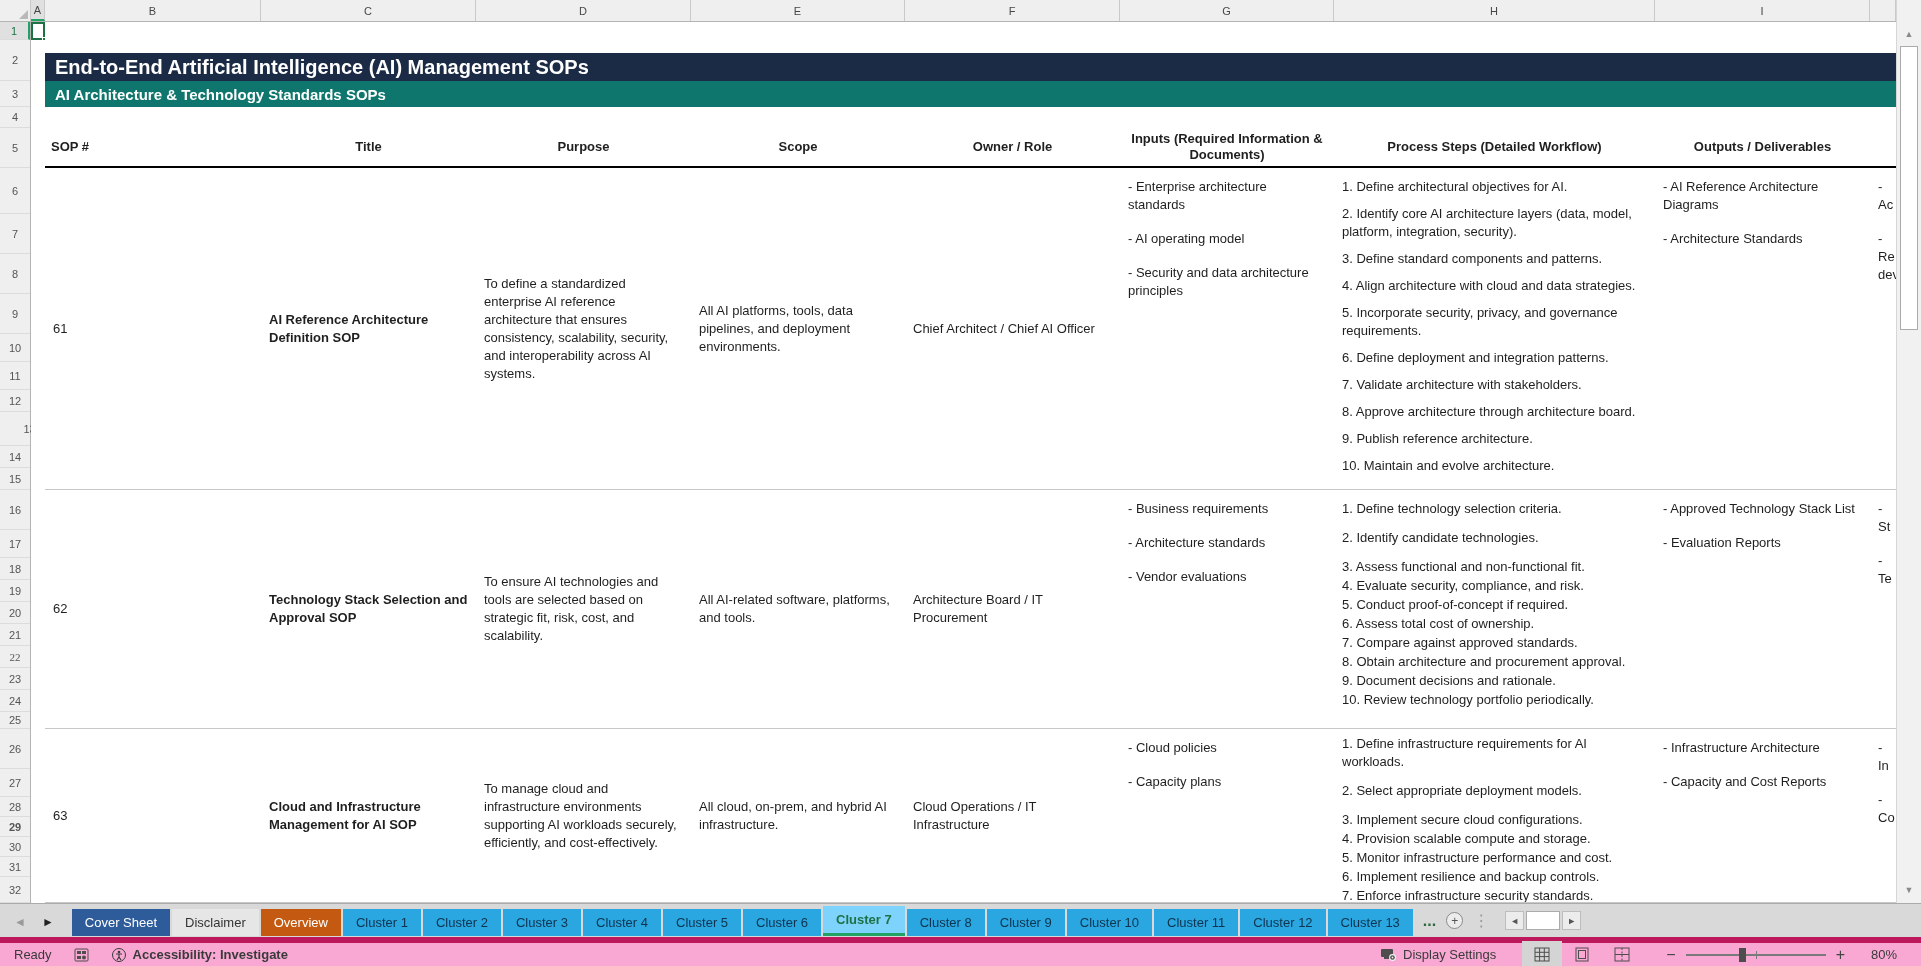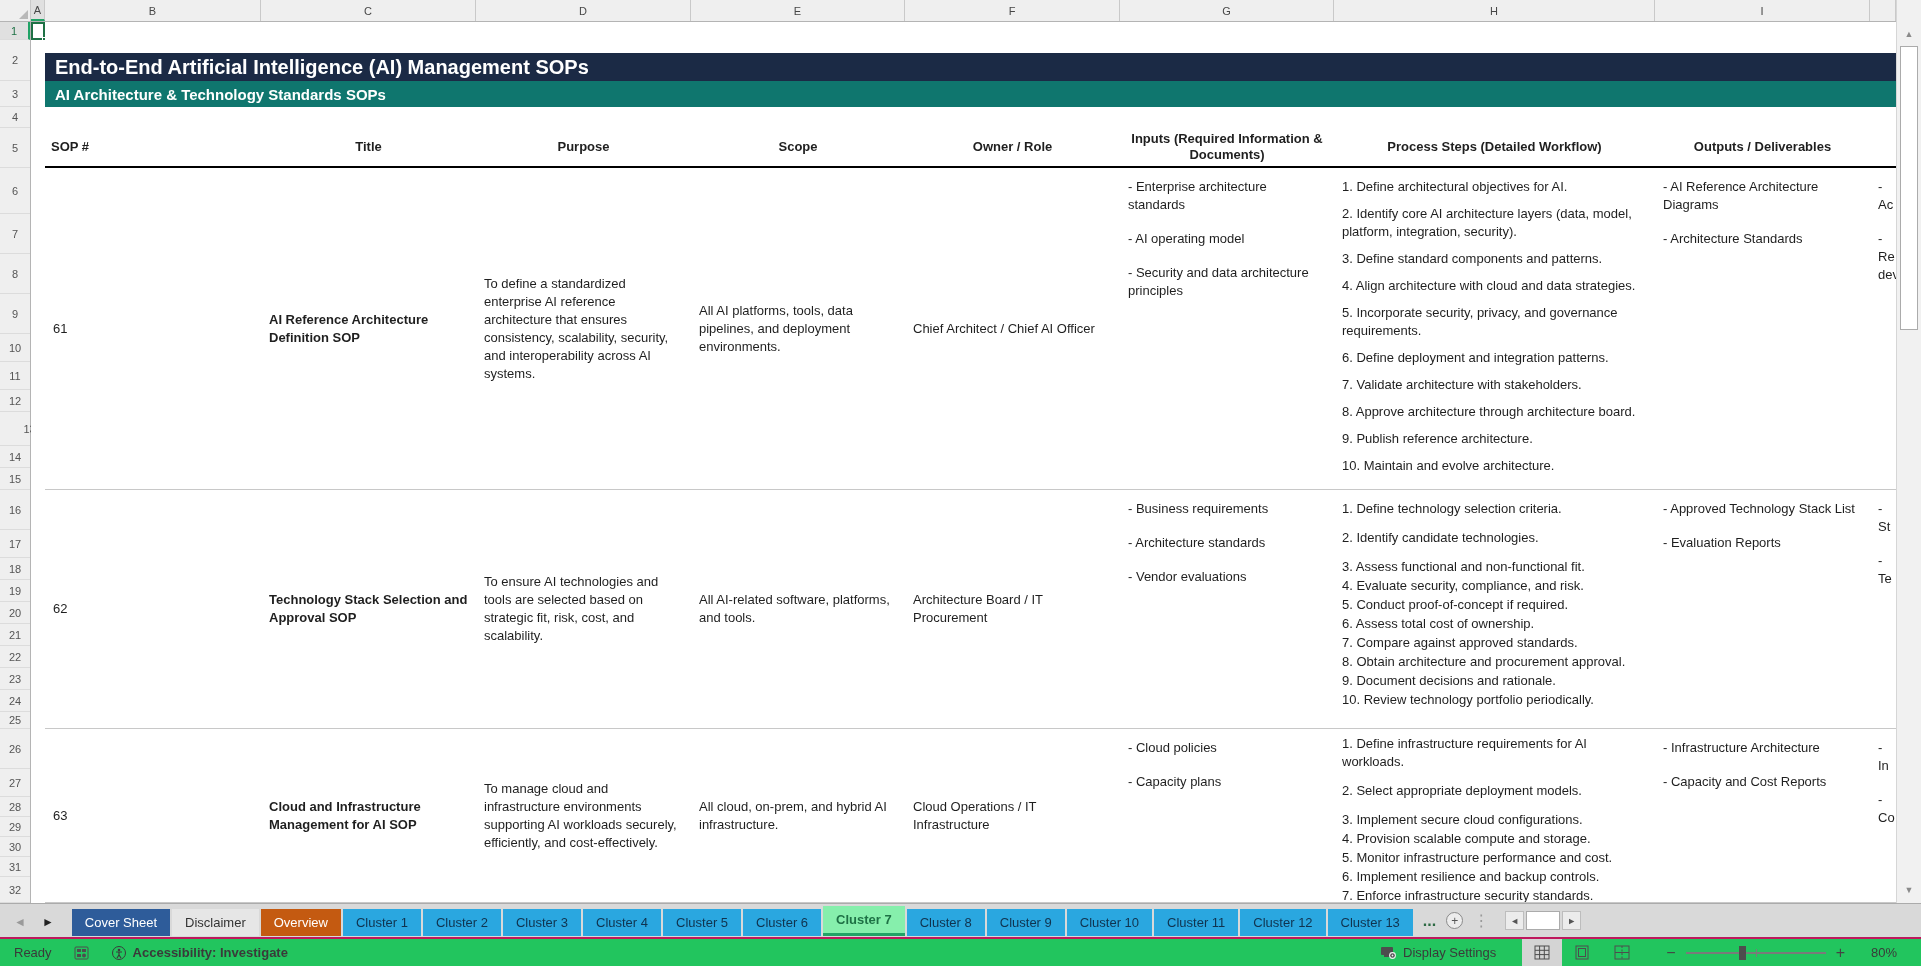--- a/index.html
+++ b/index.html
@@ -63,32 +63,32 @@
             border-top:1px solid #ababab;display:flex;align-items:flex-end;}
   .tab-nav{display:flex;align-items:center;gap:16px;padding:0 18px 8px 14px;}
   .tab-nav span{font-size:12px;}
   .tabs{display:flex;align-items:flex-end;gap:2px;height:100%;border-radius:7px;}
   .tab{height:27px;display:flex;align-items:center;padding:0 13px;font-size:13px;cursor:pointer;
        margin-bottom:1px;}
   .tab--dark{background:#2e5c9a;color:#fff;}
   .tab--plain{background:#e6e6e6;color:#333;}
   .tab--orange{background:#c45a11;color:#fff;}
   .tab--blue{background:#2aa7e0;color:#10334f;}
-  .tab--active{background:#86efac;color:#1e7145;font-weight:bold;border-bottom:3px solid #21a366;height:30px;}
+  .tab--active{background:#7dd3fc;color:#1e7145;font-weight:bold;border-bottom:3px solid #21a366;height:30px;}
   .tab-extra{display:flex;align-items:center;gap:10px;padding:0 8px 7px 10px;color:#555;}
   .plus-circle{width:17px;height:17px;border:1px solid #8a8a8a;border-radius:50%;display:flex;
                align-items:center;justify-content:center;font-size:12px;color:#555;background:#ececec;}
   .hscroll{display:flex;align-items:center;gap:2px;margin-left:6px;}
   .hs-btn{width:19px;height:19px;background:#ececec;border:1px solid #bdbdbd;display:flex;
           align-items:center;justify-content:center;font-size:9px;color:#555;}
   .hs-thumb{width:34px;height:19px;background:#fff;border:1px solid #ababab;}
 
   
-  .statusbar{position:absolute;left:0;top:937px;width:1921px;height:29px;background:#22c55e;
-             border-top:2px solid #be185d;display:flex;align-items:center;font-size:13px;color:#3a3a3a;}
+  .statusbar{position:absolute;left:0;top:937px;width:1921px;height:29px;background:#f9a8d4;
+             border-top:6px solid #be185d;display:flex;align-items:center;font-size:13px;color:#3a3a3a;}
   .sb-left{display:flex;align-items:center;gap:22px;padding-left:14px;}
   .sb-acc{display:flex;align-items:center;gap:6px;font-weight:bold;}
   .sb-right{margin-left:auto;display:flex;align-items:center;padding-right:24px;}
   .sb-ds{display:flex;align-items:center;gap:6px;margin-right:26px;}
   .view-btn{width:40px;height:28px;display:flex;align-items:center;justify-content:center;}
   .view-btn.active{background:#d4d4d4;}
   .zoomer{display:flex;align-items:center;gap:10px;margin-left:24px;}
   .z-track{position:relative;width:140px;height:2px;background:#7a7a7a;}
   .z-track .tick{position:absolute;left:50%;top:-3px;width:1px;height:8px;background:#7a7a7a;}
   .z-thumb{position:absolute;left:38%;top:-6px;width:7px;height:14px;background:#4d4d4d;}
@@ -130,28 +130,28 @@
       <div class="row-num" style="height: 22px;">12</div>
       <div class="row-num" style="height: 34px; padding-left: 29px;">13</div>
       <div class="row-num" style="height: 22px;">14</div>
       <div class="row-num" style="height: 22px;">15</div>
       <div class="row-num" style="height: 40px;">16</div>
       <div class="row-num" style="height: 28px;">17</div>
       <div class="row-num" style="height: 22px;">18</div>
       <div class="row-num" style="height: 22px;">19</div>
       <div class="row-num" style="height: 22px;">20</div>
       <div class="row-num" style="height: 22px;">21</div>
-      <div class="row-num" style="height: 22px;">22</div>
+      <div class="row-num" style="height: 22px; font-family: Liberation Serif, serif;">22</div>
       <div class="row-num" style="height: 22px;">23</div>
       <div class="row-num" style="height: 22px;">24</div>
       <div class="row-num" style="height: 17px;">25</div>
       <div class="row-num" style="height: 40px;">26</div>
       <div class="row-num" style="height: 28px;">27</div>
       <div class="row-num" style="height: 20px;">28</div>
-      <div class="row-num" style="height: 20px;">29</div>
+      <div class="row-num" style="height: 20px; font-weight: bold;">29</div>
       <div class="row-num" style="height: 20px;">30</div>
       <div class="row-num" style="height: 20px;">31</div>
       <div class="row-num" style="height: 26px;">32</div>
     </div>
 
   <div class="sheet">
     <div class="sel-cell">
         <span class="handle"></span>
       </div>
 

